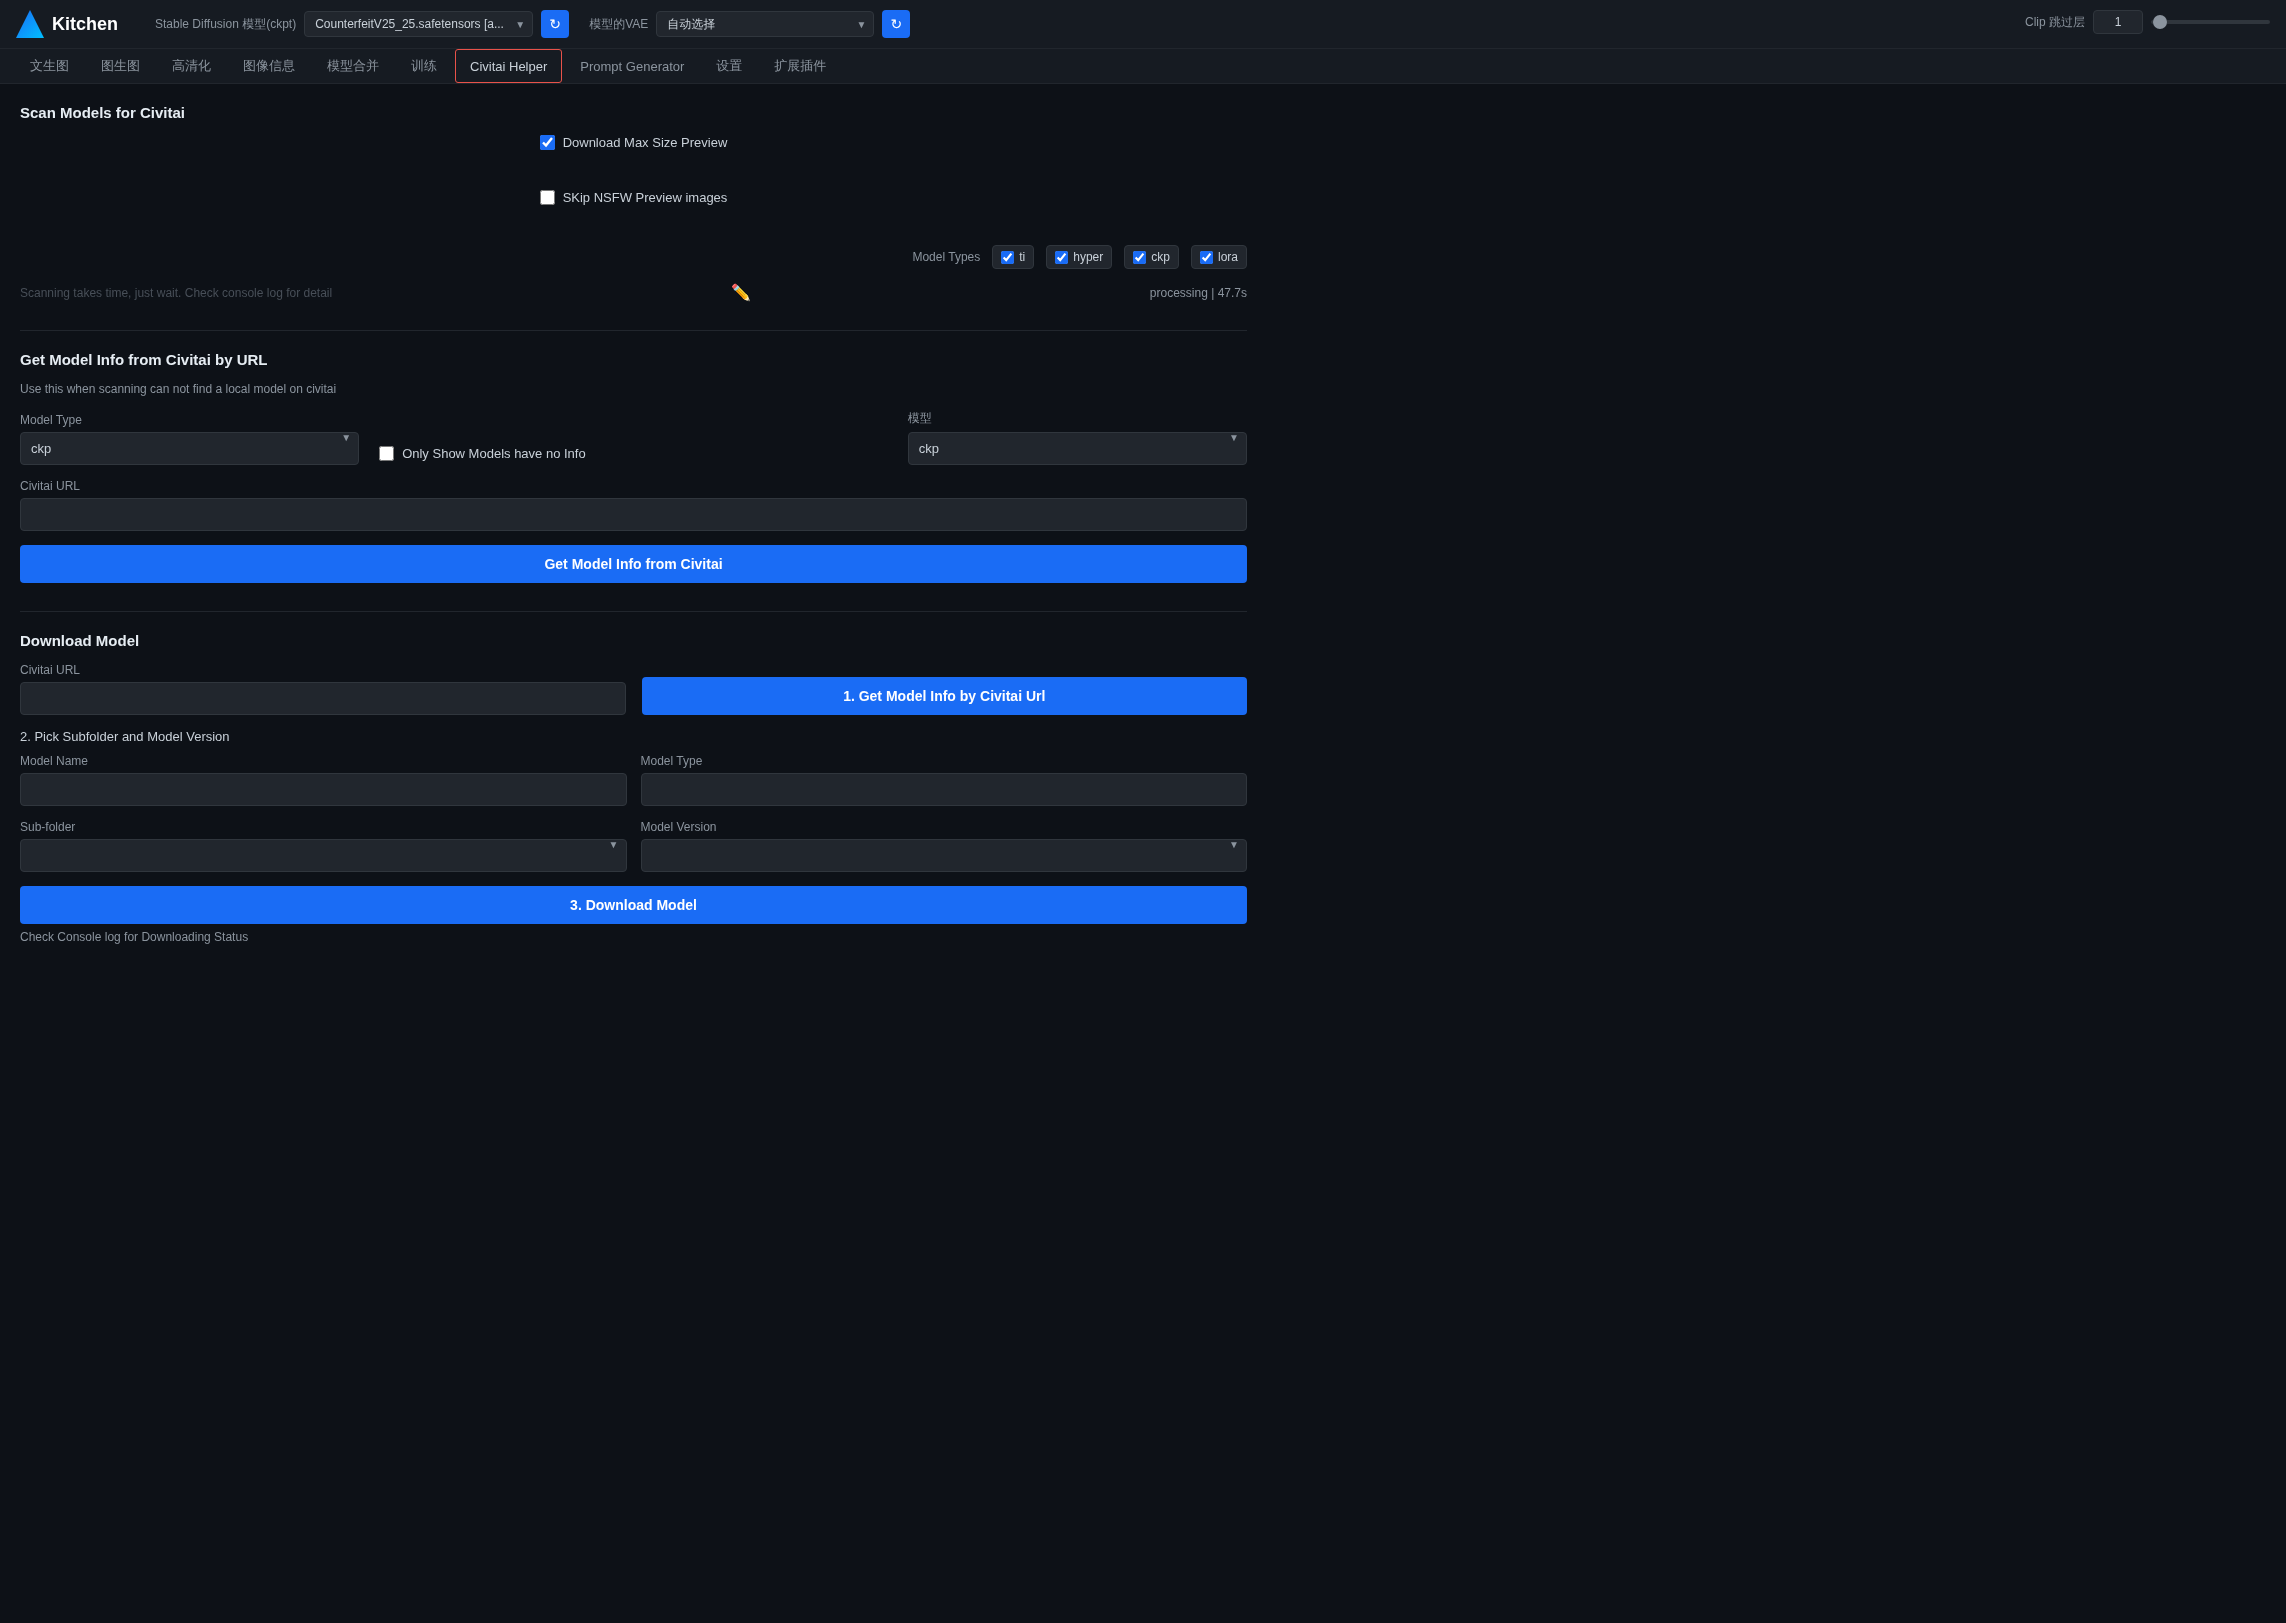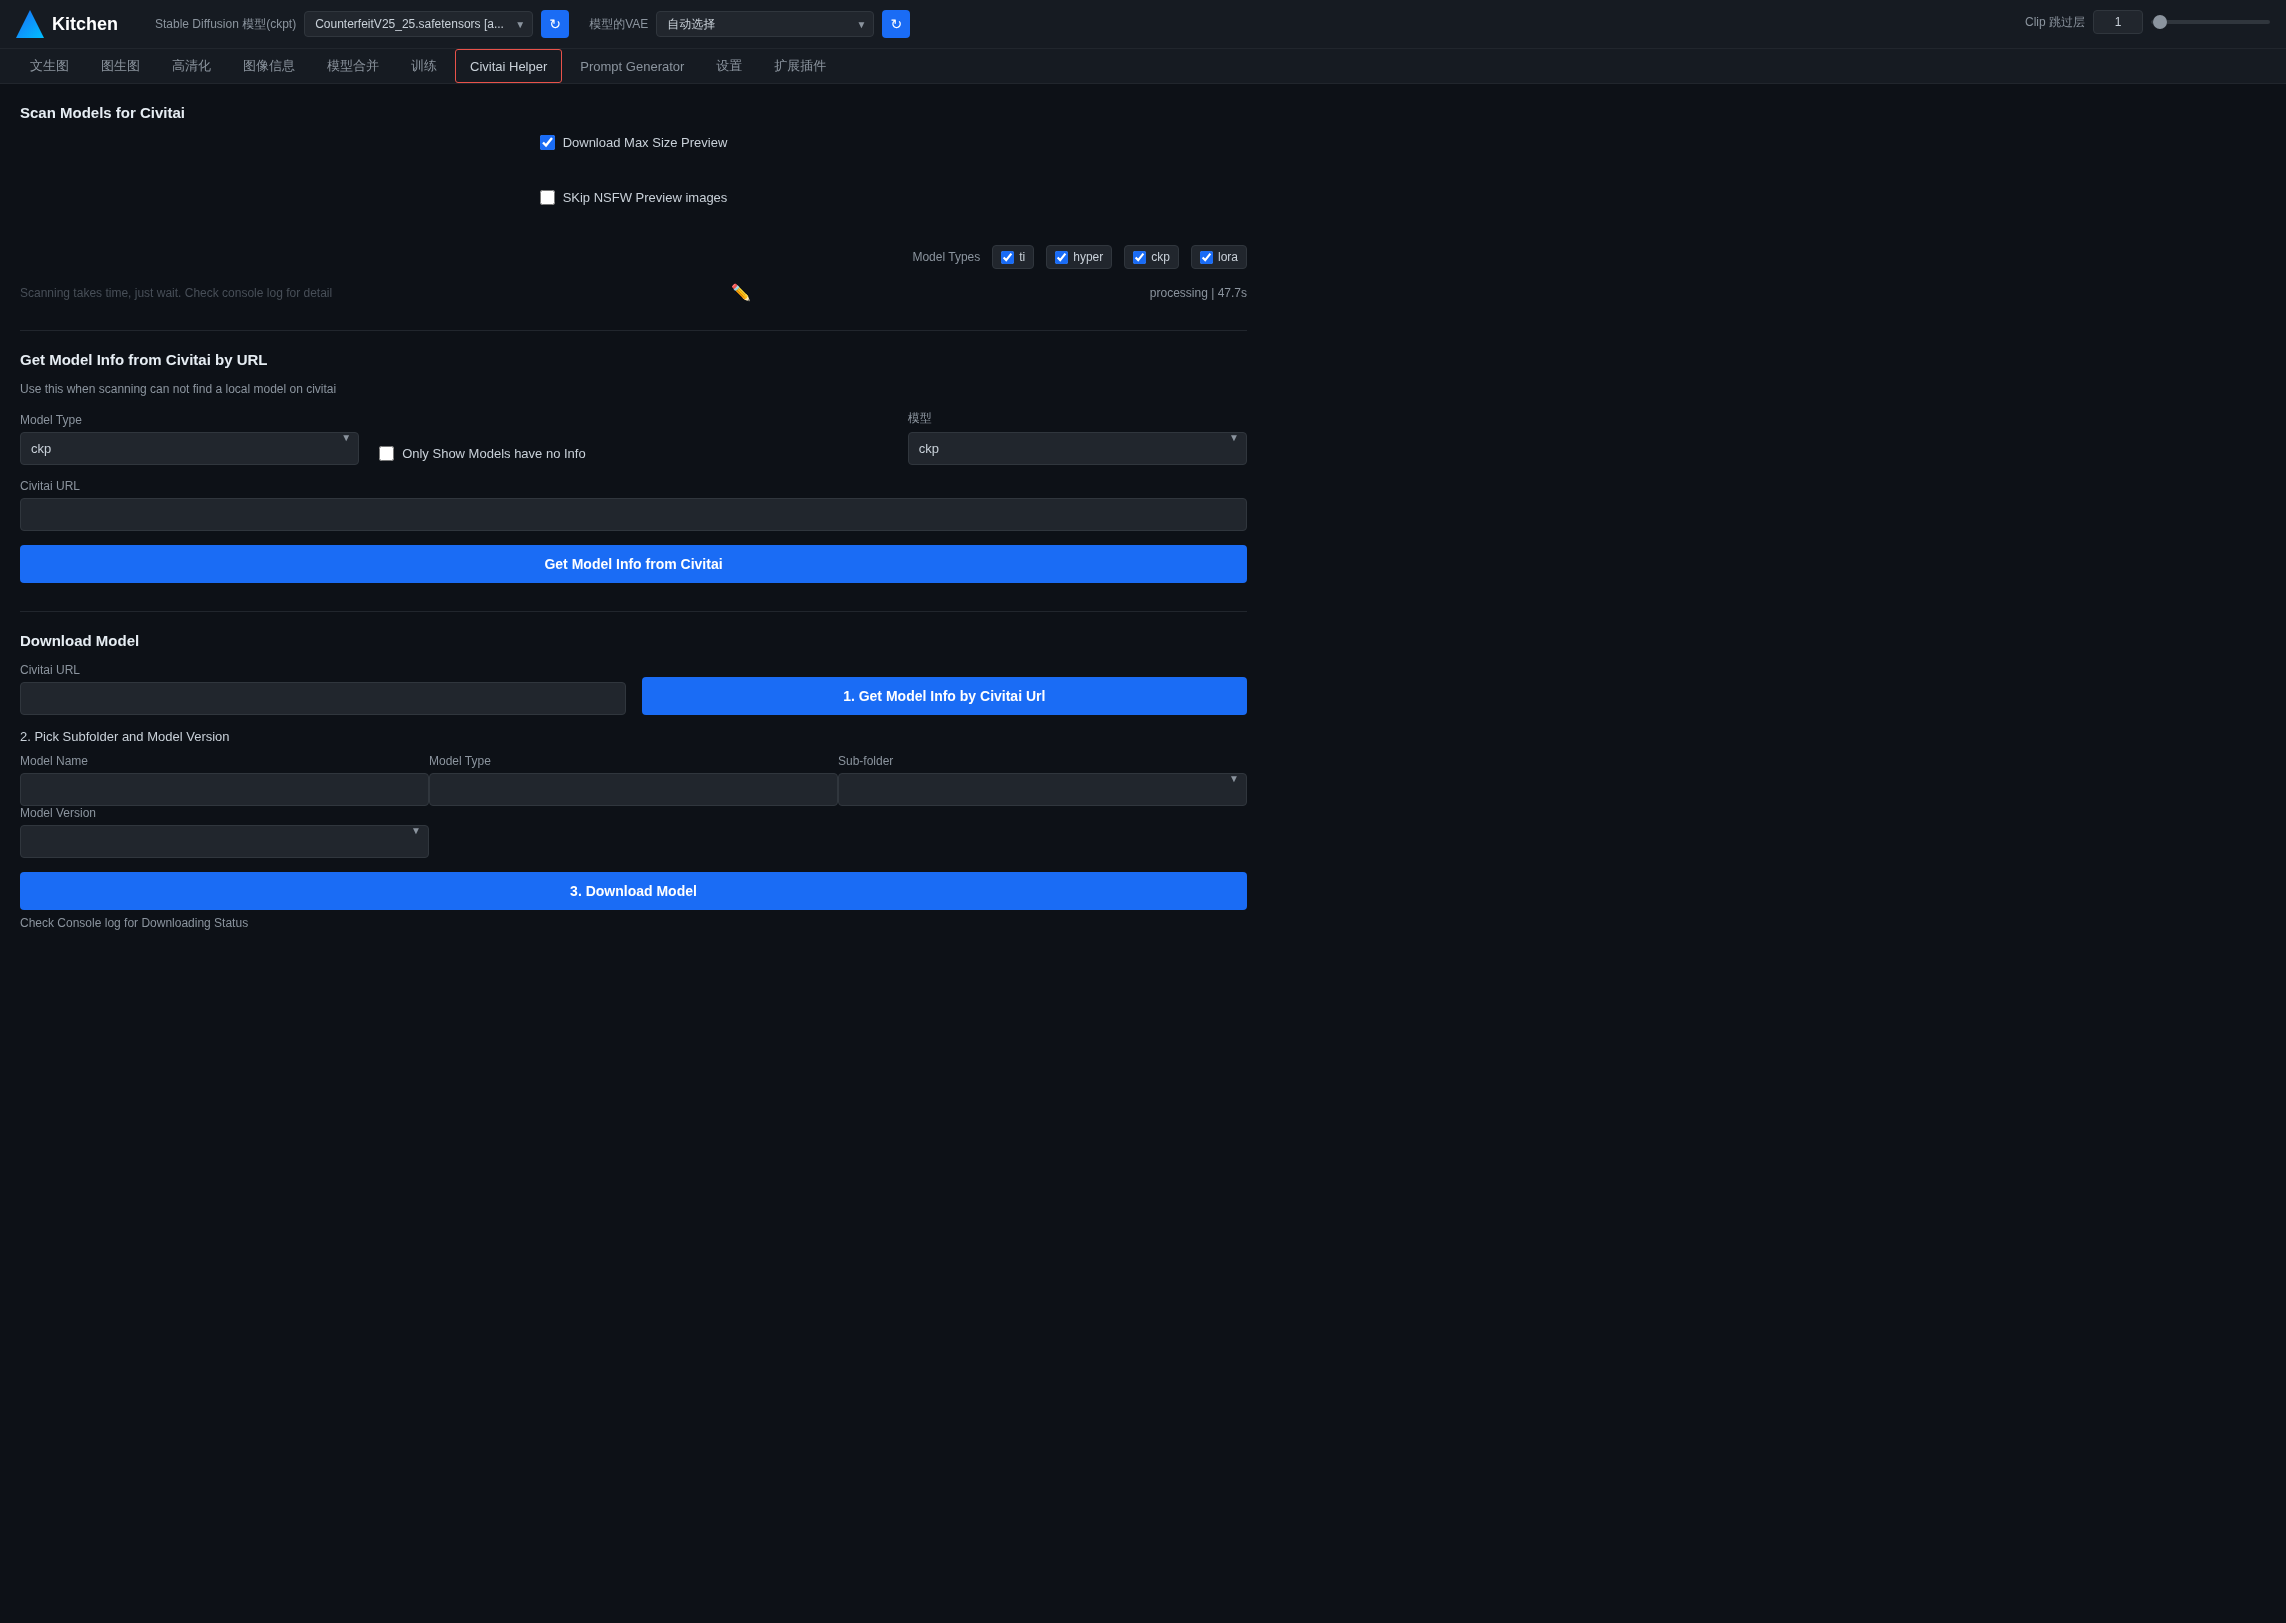--- a/index.html
+++ b/index.html
@@ -287,21 +287,22 @@
       margin-bottom: 14px;
     }
     .sub-section-label {
       color: #c9d1d9;
       font-size: 13px;
       margin-bottom: 10px;
     }
 
     .four-col {
       display: grid;
-      grid-template-columns: 1fr 1fr 1fr;
+      grid-template-columns: 1fr 1fr;
+      gap: 14px;
       margin-bottom: 14px;
     }
 
     .check-status { color: #8b949e; font-size: 12px; margin-top: 6px; }
   </style>
 </head>
 <body>
 
 <div class="topbar">
   <div class="logo">

